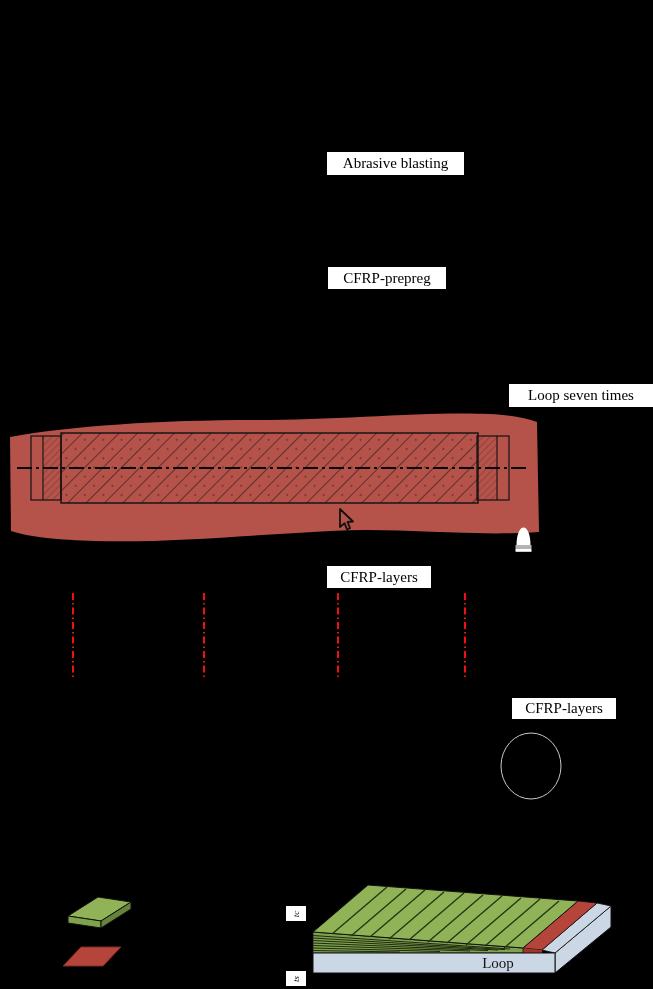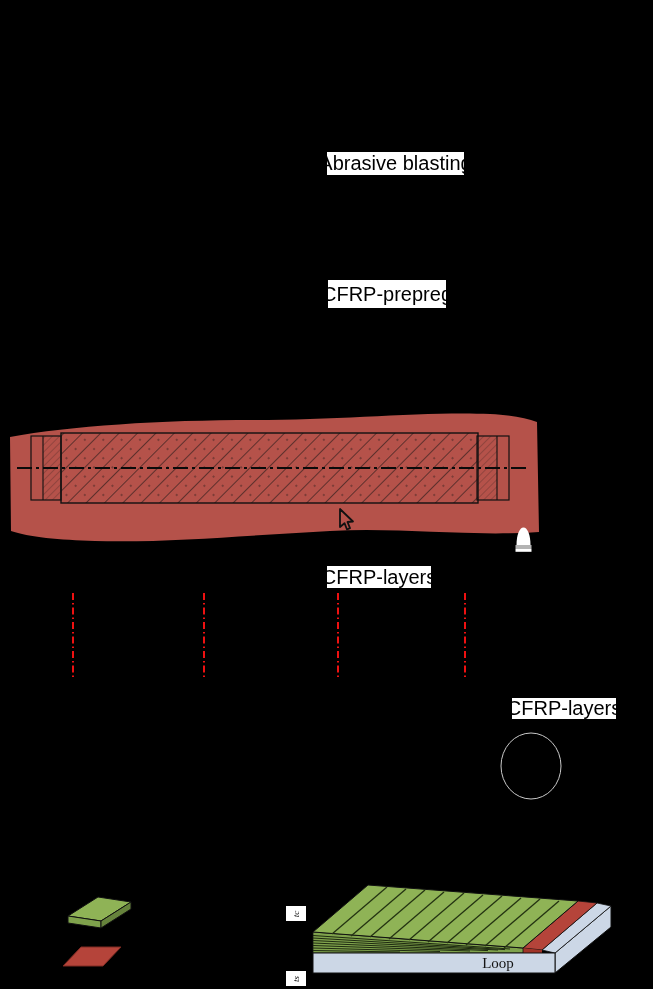--- a/index.html
+++ b/index.html
@@ -18,28 +18,28 @@
   .stage{
     position:relative;width:653px;height:989px;overflow:hidden;
     background:var(--background);
     font-family:"Liberation Serif","DejaVu Serif",serif;
   }
   .stage svg{position:absolute;left:0;top:0;}
   .lbl{
     position:absolute;
     background:var(--label-bg);
     color:var(--label-text);
-    font-family:Liberation Sans, sans-serif;
-    font-size:20px;
+    font-family:Liberation Serif, serif;
+    font-size:15px;
     display:flex;align-items:center;justify-content:center;
     white-space:nowrap;
     box-sizing:border-box;
   }
   .lbl-abrasive{left:327px;top:152px;width:137px;height:23px;}
-  .lbl-prepreg{left:328px;top:280px;width:118px;height:28px;}
+  .lbl-prepreg{left:328px;top:267px;width:118px;height:22px;}
   .lbl-loop{left:509px;top:384px;width:144px;height:23px;}
   .lbl-layers-top{left:327px;top:566px;width:104px;height:22px;}
   .lbl-layers-bottom{left:512px;top:698px;width:104px;height:21px;}
   .lbl-steel{
     position:absolute;left:453px;top:953px;width:90px;height:20px;
     display:flex;align-items:center;justify-content:center;
     color:#141414;font-size:15px;background:transparent;
   }
   .tlabel{
     position:absolute;width:20px;height:15px;
@@ -144,20 +144,21 @@
         <line x1="485" y1="946" x2="540" y2="899"></line>
         <line x1="504" y1="948" x2="559" y2="901"></line>
       </g>
 
       <rect x="313" y="953" width="242" height="20" style="fill:var(--steel-fill)" stroke="#111" stroke-width="1"></rect>
     </g>
   </svg>
 
   <div class="lbl lbl-abrasive">Abrasive blasting</div>
   <div class="lbl lbl-prepreg">CFRP-prepreg</div>
+  <div class="lbl lbl-loop">Loop seven times</div>
   <div class="lbl lbl-layers-top">CFRP-layers</div>
   <div class="lbl lbl-layers-bottom">CFRP-layers</div>
   <div class="lbl-steel">Loop</div>
 
   <div class="tlabel tlabel-top">
     <span>tc</span>
   </div>
   <div class="tlabel tlabel-bottom">
     <span>ts</span>
   </div>

